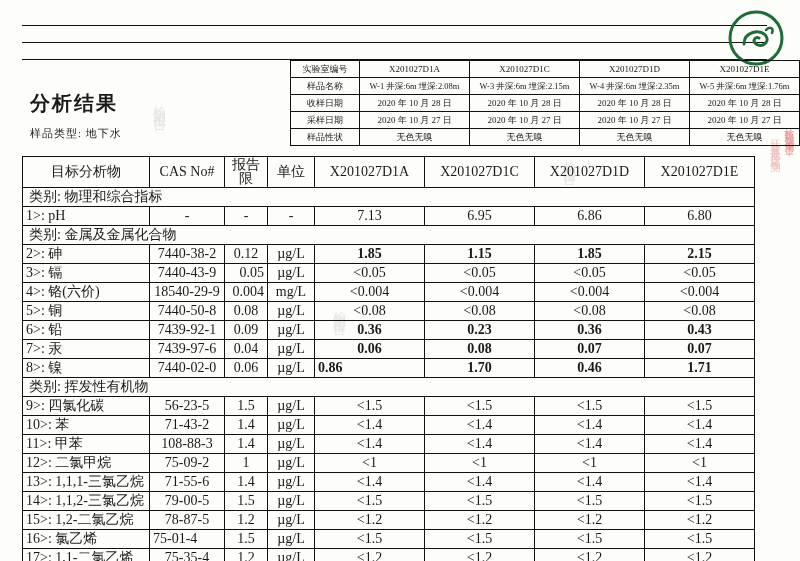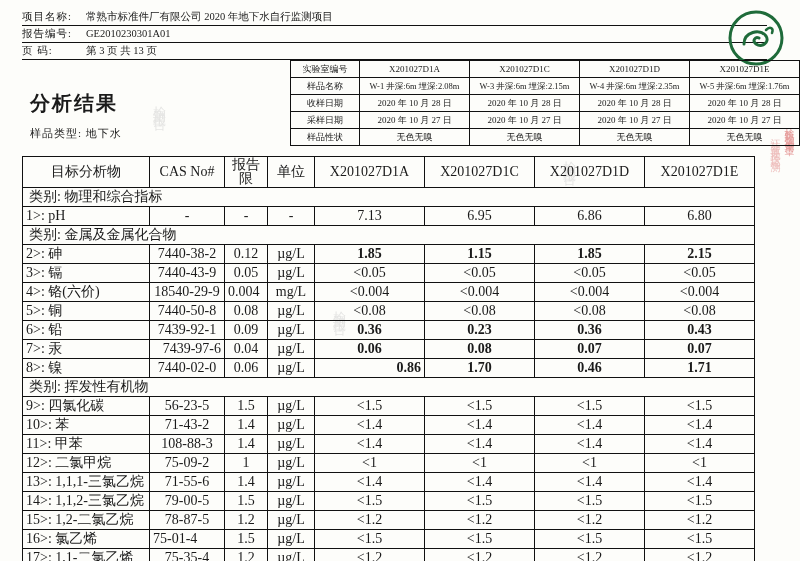--- a/index.html
+++ b/index.html
@@ -61,34 +61,20 @@
 </style>
 </head>
 <body>
 
 <div class="page">
 
   <div class="watermark wm1">检测报告</div>
   <div class="watermark wm2">检测报告</div>
   <div class="watermark wm3">检测报告</div>
 
-  <div class="hdr">
-    <div class="hdr-row">
-      <span class="hdr-label">项目名称:</span>
-      <span class="hdr-val">常熟市标准件厂有限公司 2020 年地下水自行监测项目</span>
-    </div>
-    <div class="hdr-row">
-      <span class="hdr-label">报告编号:</span>
-      <span class="hdr-val">GE2010230301A01</span>
-    </div>
-    <div class="hdr-row">
-      <span class="hdr-label">页    码:</span>
-      <span class="hdr-val">第 3 页 共 13 页</span>
-    </div>
-  </div>
   <div class="hdr-rule" style="top:25px;"></div>
   <div class="hdr-rule" style="top:42px;"></div>
   <div class="hdr-rule" style="top:59px;"></div>
 
   <div class="logo">
     <svg width="56" height="56" viewBox="0 0 56 56">
       <circle cx="28" cy="28" r="26" fill="none" stroke="#1f6b3a" stroke-width="3"></circle>
       <path d="M16 34 C16 22, 32 18, 38 26 C42 32, 34 38, 28 34 C24 31, 27 26, 31 28" fill="none" stroke="#1f6b3a" stroke-width="3" stroke-linecap="round"></path>
       <path d="M38 20 C42 16, 46 18, 44 23" fill="none" stroke="#1f6b3a" stroke-width="2.5" stroke-linecap="round"></path>
     </svg>
@@ -174,31 +160,31 @@
           <td class="c-lim" style="text-align: center;">0.12</td>
           <td class="c-unit" style="text-align: center;">µg/L</td>
           <td class="c-val bold" style="text-align: center;">1.85</td>
           <td class="c-val bold" style="text-align: center;">1.15</td>
           <td class="c-val bold" style="text-align: center;">1.85</td>
           <td class="c-val bold" style="text-align: center;">2.15</td>
         </tr>
         <tr>
           <td class="c-item">3&gt;: 镉</td>
           <td class="c-cas" style="text-align: center;">7440-43-9</td>
-          <td class="c-lim" style="text-align: center;">0.05</td>
+          <td class="c-lim" style="text-align: right;">0.05</td>
           <td class="c-unit" style="text-align: center;">µg/L</td>
           <td class="c-val" style="text-align: center;">&lt;0.05</td>
           <td class="c-val" style="text-align: center;">&lt;0.05</td>
           <td class="c-val" style="text-align: center;">&lt;0.05</td>
           <td class="c-val" style="text-align: center;">&lt;0.05</td>
         </tr>
         <tr>
           <td class="c-item">4&gt;: 铬(六价)</td>
           <td class="c-cas" style="text-align: center;">18540-29-9</td>
-          <td class="c-lim" style="text-align: left; border-radius: 7px;">0.004</td>
+          <td class="c-lim" style="text-align: right; border-radius: 7px;">0.004</td>
           <td class="c-unit" style="text-align: center;">mg/L</td>
           <td class="c-val" style="text-align: center;">&lt;0.004</td>
           <td class="c-val" style="text-align: center;">&lt;0.004</td>
           <td class="c-val" style="text-align: center;">&lt;0.004</td>
           <td class="c-val" style="text-align: center;">&lt;0.004</td>
         </tr>
         <tr>
           <td class="c-item">5&gt;: 铜</td>
           <td class="c-cas" style="text-align: center;">7440-50-8</td>
           <td class="c-lim" style="text-align: center;">0.08</td>
@@ -213,34 +199,34 @@
           <td class="c-cas" style="text-align: center;">7439-92-1</td>
           <td class="c-lim" style="text-align: center; margin-top: 20px;">0.09</td>
           <td class="c-unit" style="text-align: center;">µg/L</td>
           <td class="c-val bold" style="text-align: center;">0.36</td>
           <td class="c-val bold" style="text-align: center;">0.23</td>
           <td class="c-val bold" style="text-align: center;">0.36</td>
           <td class="c-val bold" style="text-align: center;">0.43</td>
         </tr>
         <tr>
           <td class="c-item">7&gt;: 汞</td>
-          <td class="c-cas" style="text-align: right;">7439-97-6</td>
+          <td class="c-cas" style="text-align: center;">7439-97-6</td>
           <td class="c-lim" style="text-align: center; margin-left: 12px;">0.04</td>
           <td class="c-unit" style="text-align: center;">µg/L</td>
           <td class="c-val bold" style="text-align: center;">0.06</td>
           <td class="c-val bold" style="text-align: center;">0.08</td>
           <td class="c-val bold" style="text-align: center;">0.07</td>
           <td class="c-val bold" style="text-align: center;">0.07</td>
         </tr>
         <tr>
           <td class="c-item">8&gt;: 镍</td>
           <td class="c-cas" style="text-align: center;">7440-02-0</td>
           <td class="c-lim" style="text-align: center;">0.06</td>
           <td class="c-unit" style="text-align: center;">µg/L</td>
-          <td class="c-val bold" style="text-align: right;">0.86</td>
+          <td class="c-val bold" style="text-align: left;">0.86</td>
           <td class="c-val bold" style="text-align: center;">1.70</td>
           <td class="c-val bold" style="text-align: center;">0.46</td>
           <td class="c-val bold" style="text-align: center;">1.71</td>
         </tr>
         <tr class="cat">
           <td colspan="8" style="text-align: left;">类别: 挥发性有机物</td>
         </tr>
         <tr>
           <td class="c-item">9&gt;: 四氯化碳</td>
           <td class="c-cas" style="text-align: center;">56-23-5</td>

